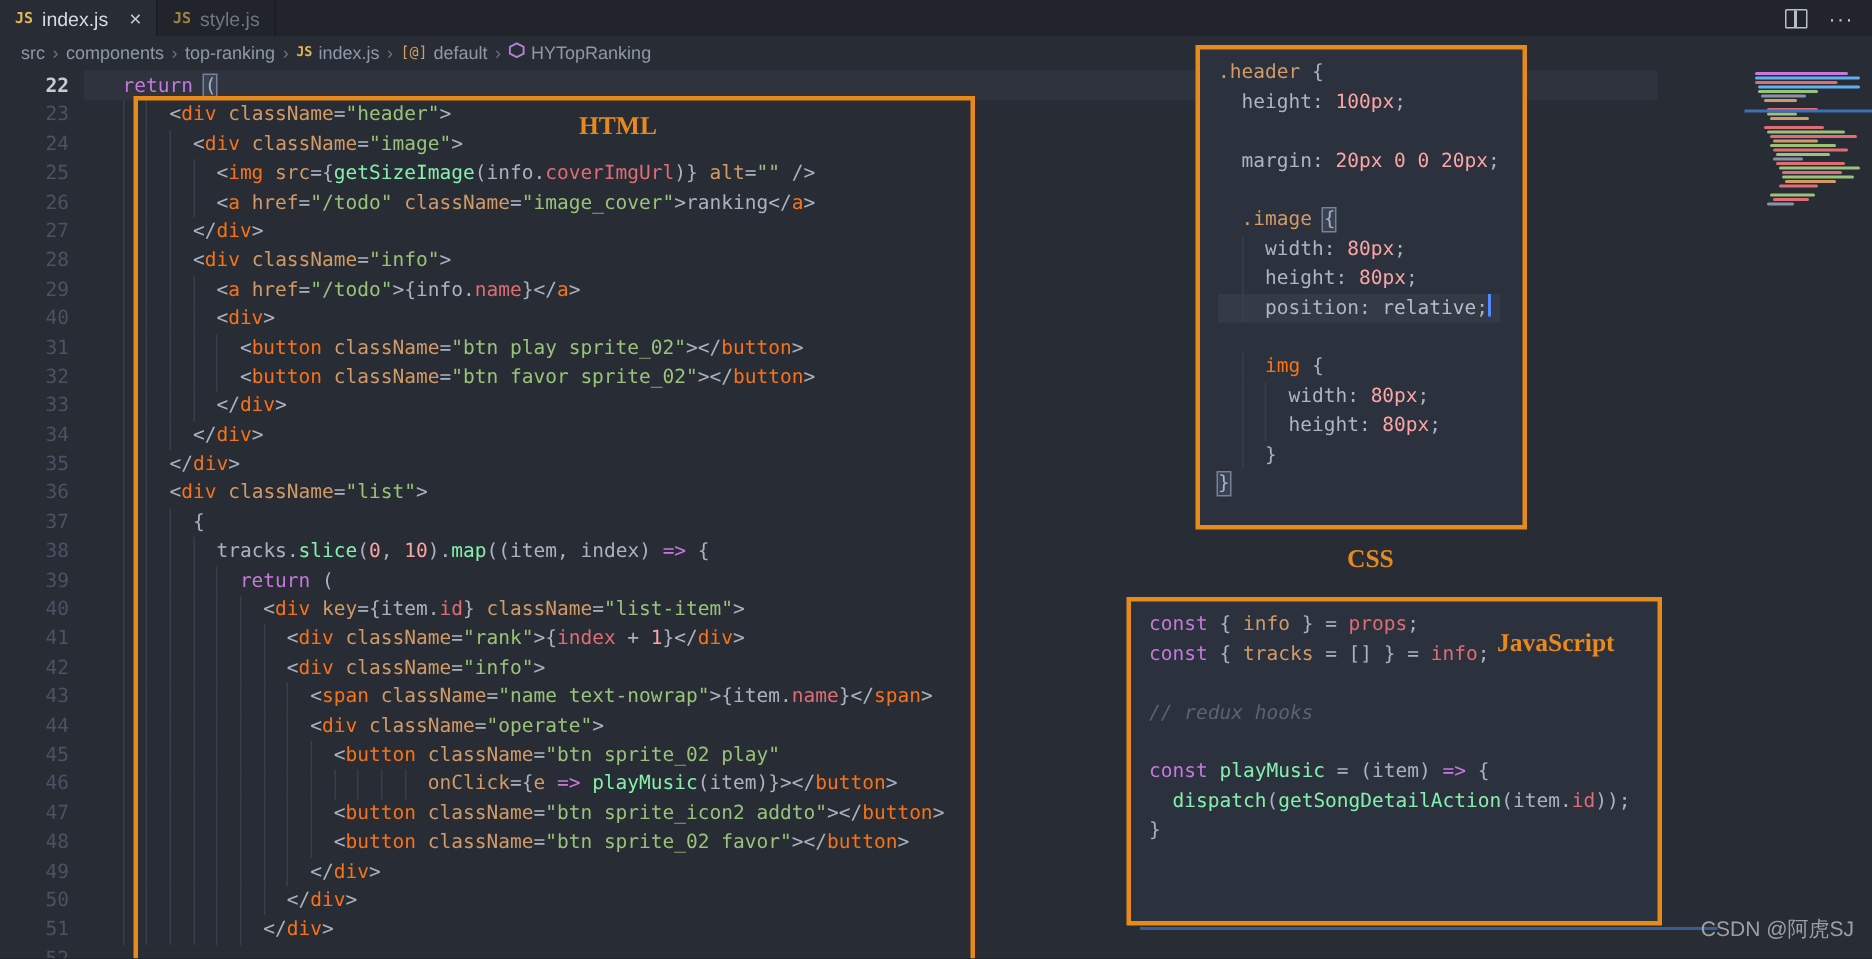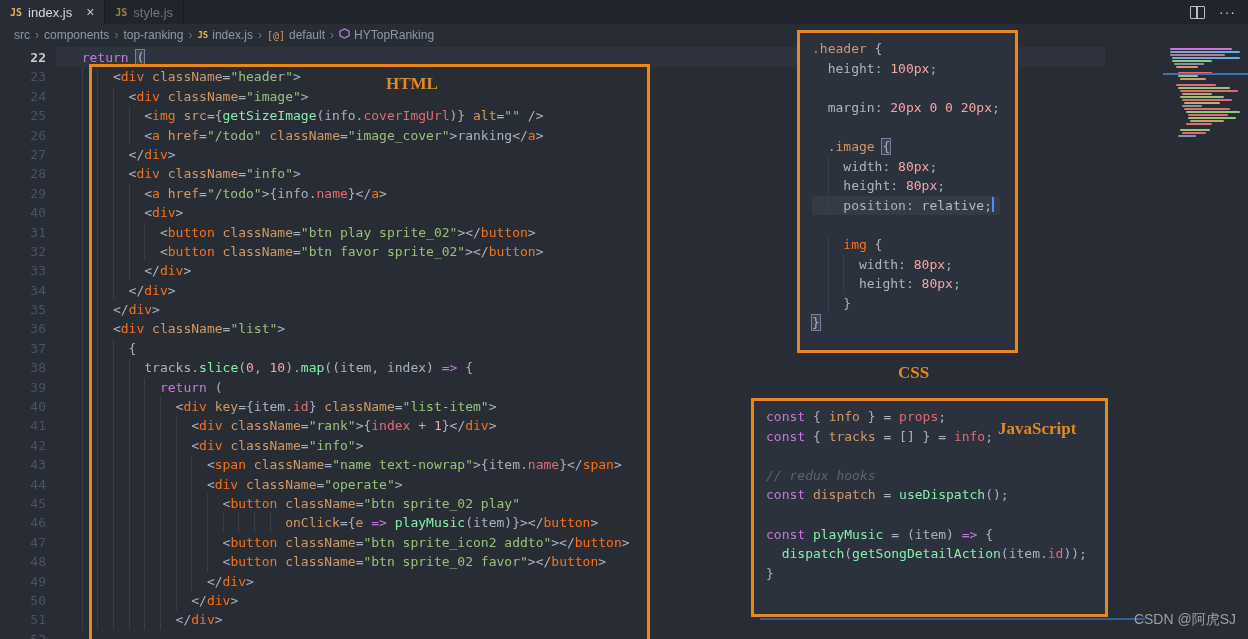--- a/index.html
+++ b/index.html
@@ -248,21 +248,20 @@
       </div>
     <div class="label css-label">CSS</div>
   </div>
 
   <div class="panel js-panel">
     <div class="panel-code" id="js-code">
         <div class="crow"><span class="tk-kw">const</span><span class="tk-pun"> { </span><span class="tk-att">info</span><span class="tk-pun"> } = </span><span class="tk-prp">props</span><span class="tk-pun">;</span></div>
         <div class="crow"><span class="tk-kw">const</span><span class="tk-pun"> { </span><span class="tk-att">tracks</span><span class="tk-pun"> = [] } = </span><span class="tk-prp">info</span><span class="tk-pun">;</span></div>
         <div class="crow"></div>
         <div class="crow"><span class="tk-cmt">// redux hooks</span></div>
-        <div class="crow"><span class="tk-kw">const</span><span class="tk-pun"> </span><span class="tk-att">dispatch</span><span class="tk-pun"> = </span><span class="tk-fn">useDispatch</span><span class="tk-pun">();</span></div>
         <div class="crow"></div>
         <div class="crow"><span class="tk-kw">const</span><span class="tk-pun"> </span><span class="tk-fn">playMusic</span><span class="tk-pun"> = (</span><span class="tk-var">item</span><span class="tk-pun">) </span><span class="tk-kw">=&gt;</span><span class="tk-pun"> {</span></div>
         <div class="crow"><span class="tk-pun">  </span><span class="tk-fn">dispatch</span><span class="tk-pun">(</span><span class="tk-fn">getSongDetailAction</span><span class="tk-pun">(</span><span class="tk-var">item</span><span class="tk-pun">.</span><span class="tk-prp">id</span><span class="tk-pun">));</span></div>
         <div class="crow"><span class="tk-pun">}</span></div>
       </div>
     <div class="label js-label">JavaScript</div>
   </div>
 
   <div class="blue-underline"></div>
   <div class="watermark">CSDN @阿虎SJ</div>

